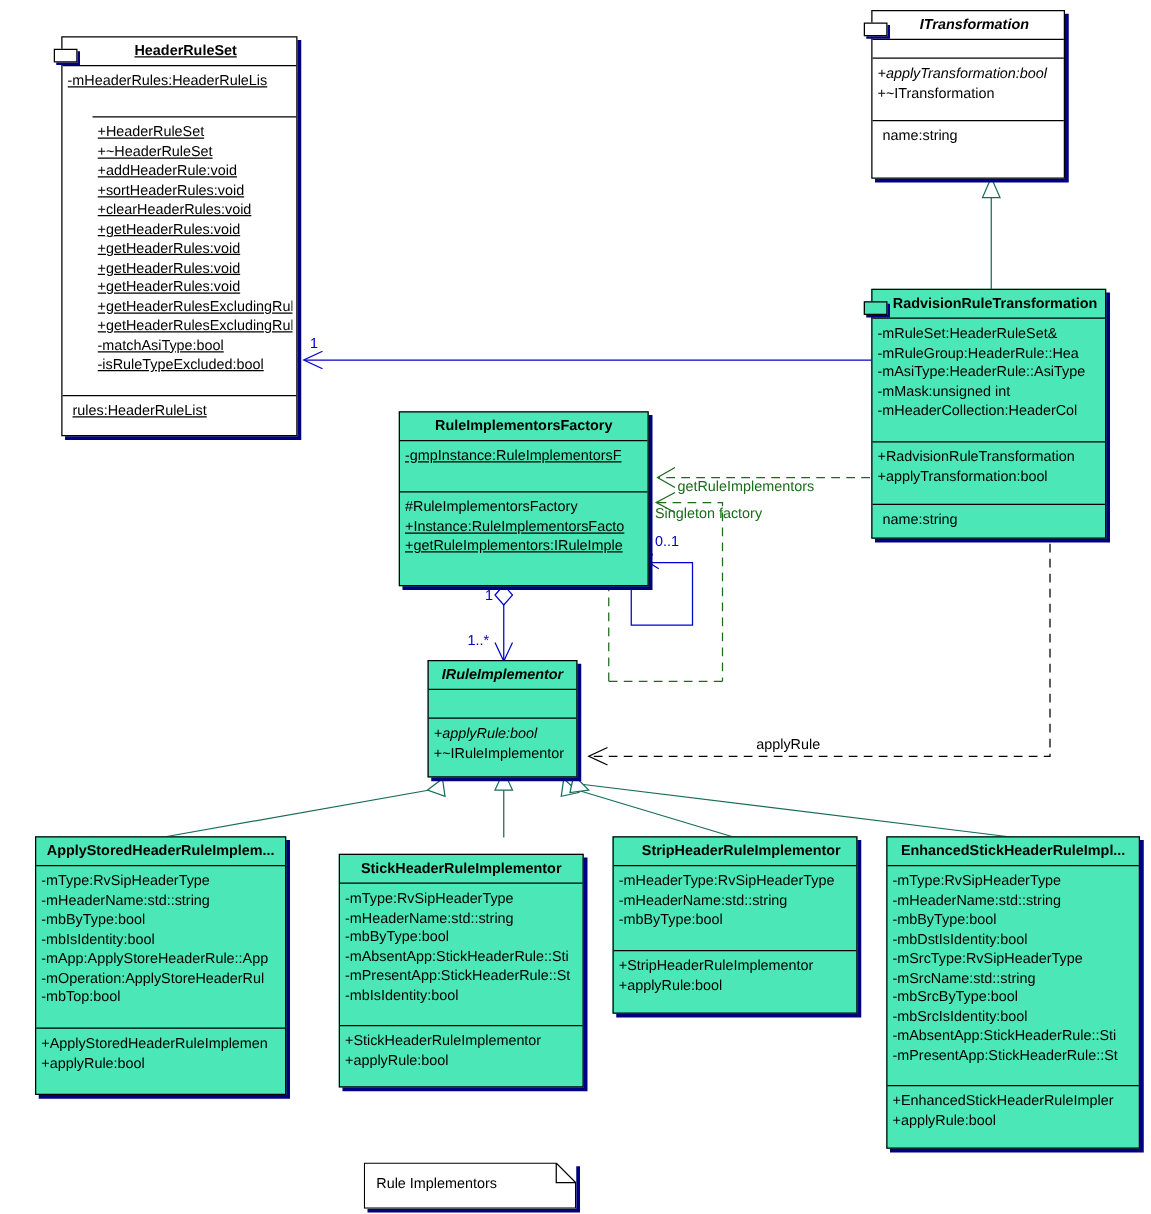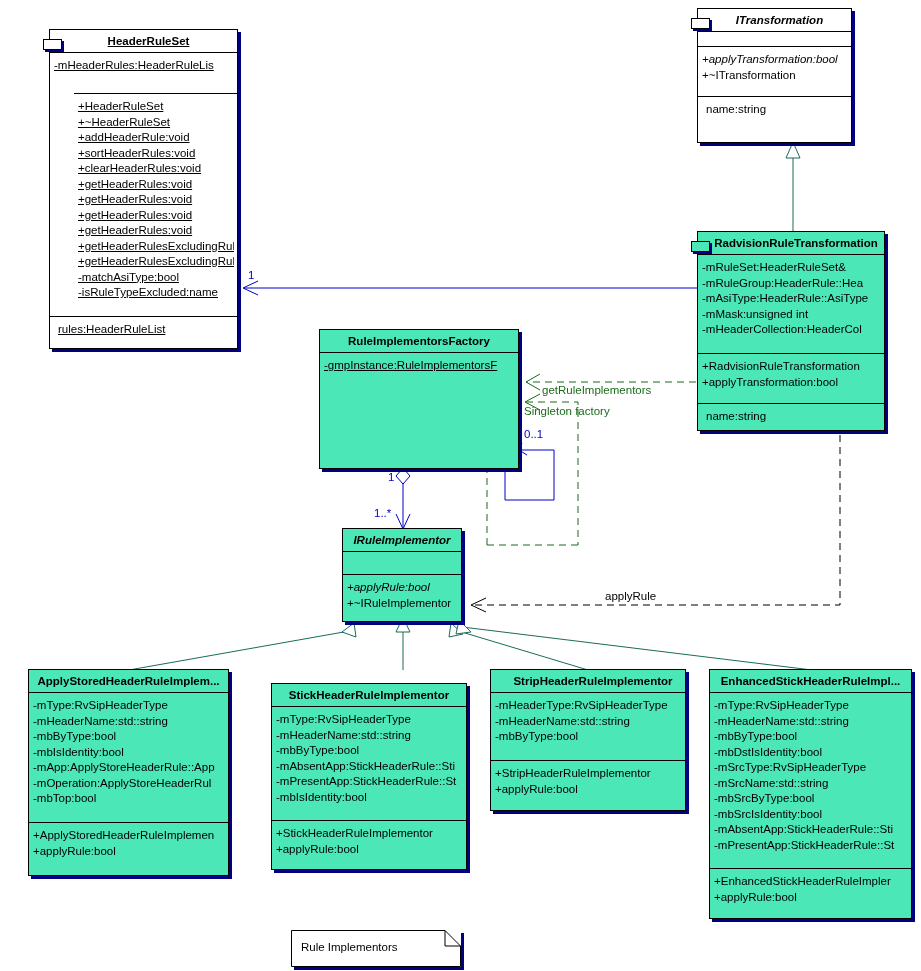--- a/index.html
+++ b/index.html
@@ -114,21 +114,21 @@
       <div class="row">+addHeaderRule:void</div>
       <div class="row">+sortHeaderRules:void</div>
       <div class="row">+clearHeaderRules:void</div>
       <div class="row">+getHeaderRules:void</div>
       <div class="row">+getHeaderRules:void</div>
       <div class="row">+getHeaderRules:void</div>
       <div class="row">+getHeaderRules:void</div>
       <div class="row">+getHeaderRulesExcludingRule</div>
       <div class="row">+getHeaderRulesExcludingRule</div>
       <div class="row">-matchAsiType:bool</div>
-      <div class="row">-isRuleTypeExcluded:name</div>
+      <div class="row">-isRuleTypeExcluded:bool</div>
     </div>
     <div class="sect">
       <div class="row" style="padding-left:4px">rules:HeaderRuleList</div>
     </div>
   </div>
 
   <div class="cls white" style="left:697px;top:8px;width:155px;height:135px;">
     <div class="port"></div>
     <div class="cls-title italic">ITransformation</div>
     <div class="sect empty"></div>
@@ -158,20 +158,25 @@
     <div class="sect">
       <div class="row" style="padding-left:4px">name:string</div>
     </div>
   </div>
 
   <div class="cls green" style="left:319px;top:329px;width:200px;height:140px;">
     <div class="cls-title" style="padding-left:6px">RuleImplementorsFactory</div>
     <div class="sect" style="height:30px;">
       <div class="row static">-gmpInstance:RuleImplementorsF</div>
     </div>
+    <div class="sect" style="height:60px;">
+      <div class="row">#RuleImplementorsFactory</div>
+      <div class="row static">+Instance:RuleImplementorsFacto</div>
+      <div class="row static">+getRuleImplementors:IRuleImple</div>
+    </div>
   </div>
 
   <div class="cls green" style="left:342px;top:528px;width:120px;height:94px;">
     <div class="cls-title italic" style="padding-left:6px">IRuleImplementor</div>
     <div class="sect empty" style="height:22px;"></div>
     <div class="sect">
       <div class="row italic">+applyRule:bool</div>
       <div class="row">+~IRuleImplementor</div>
     </div>
   </div>

